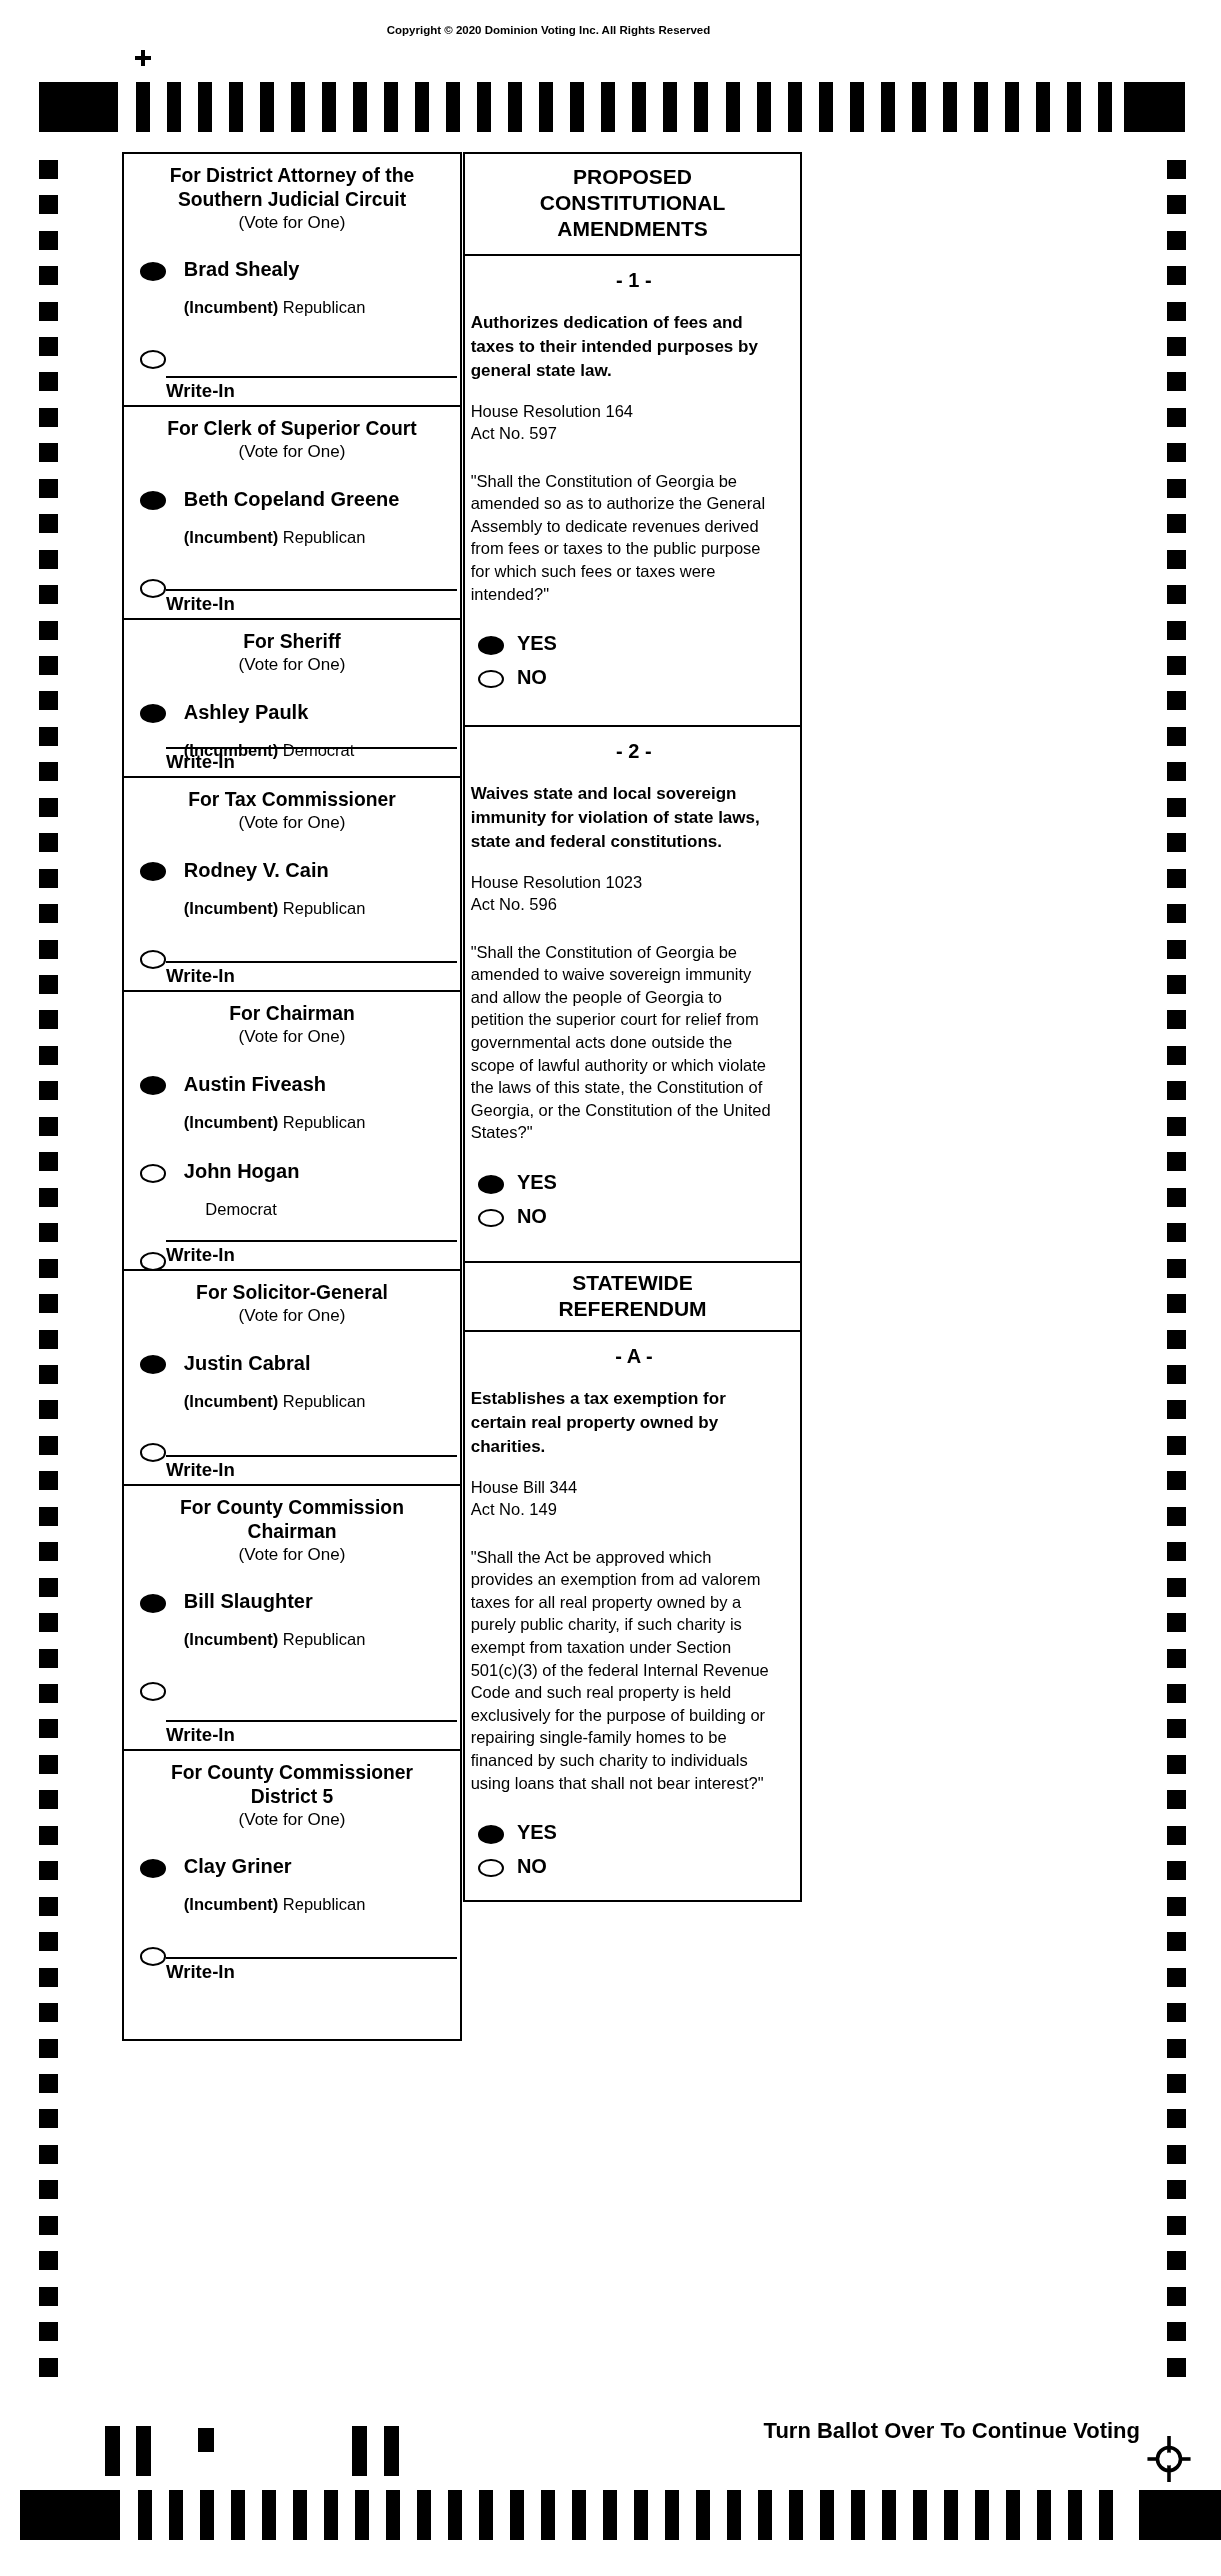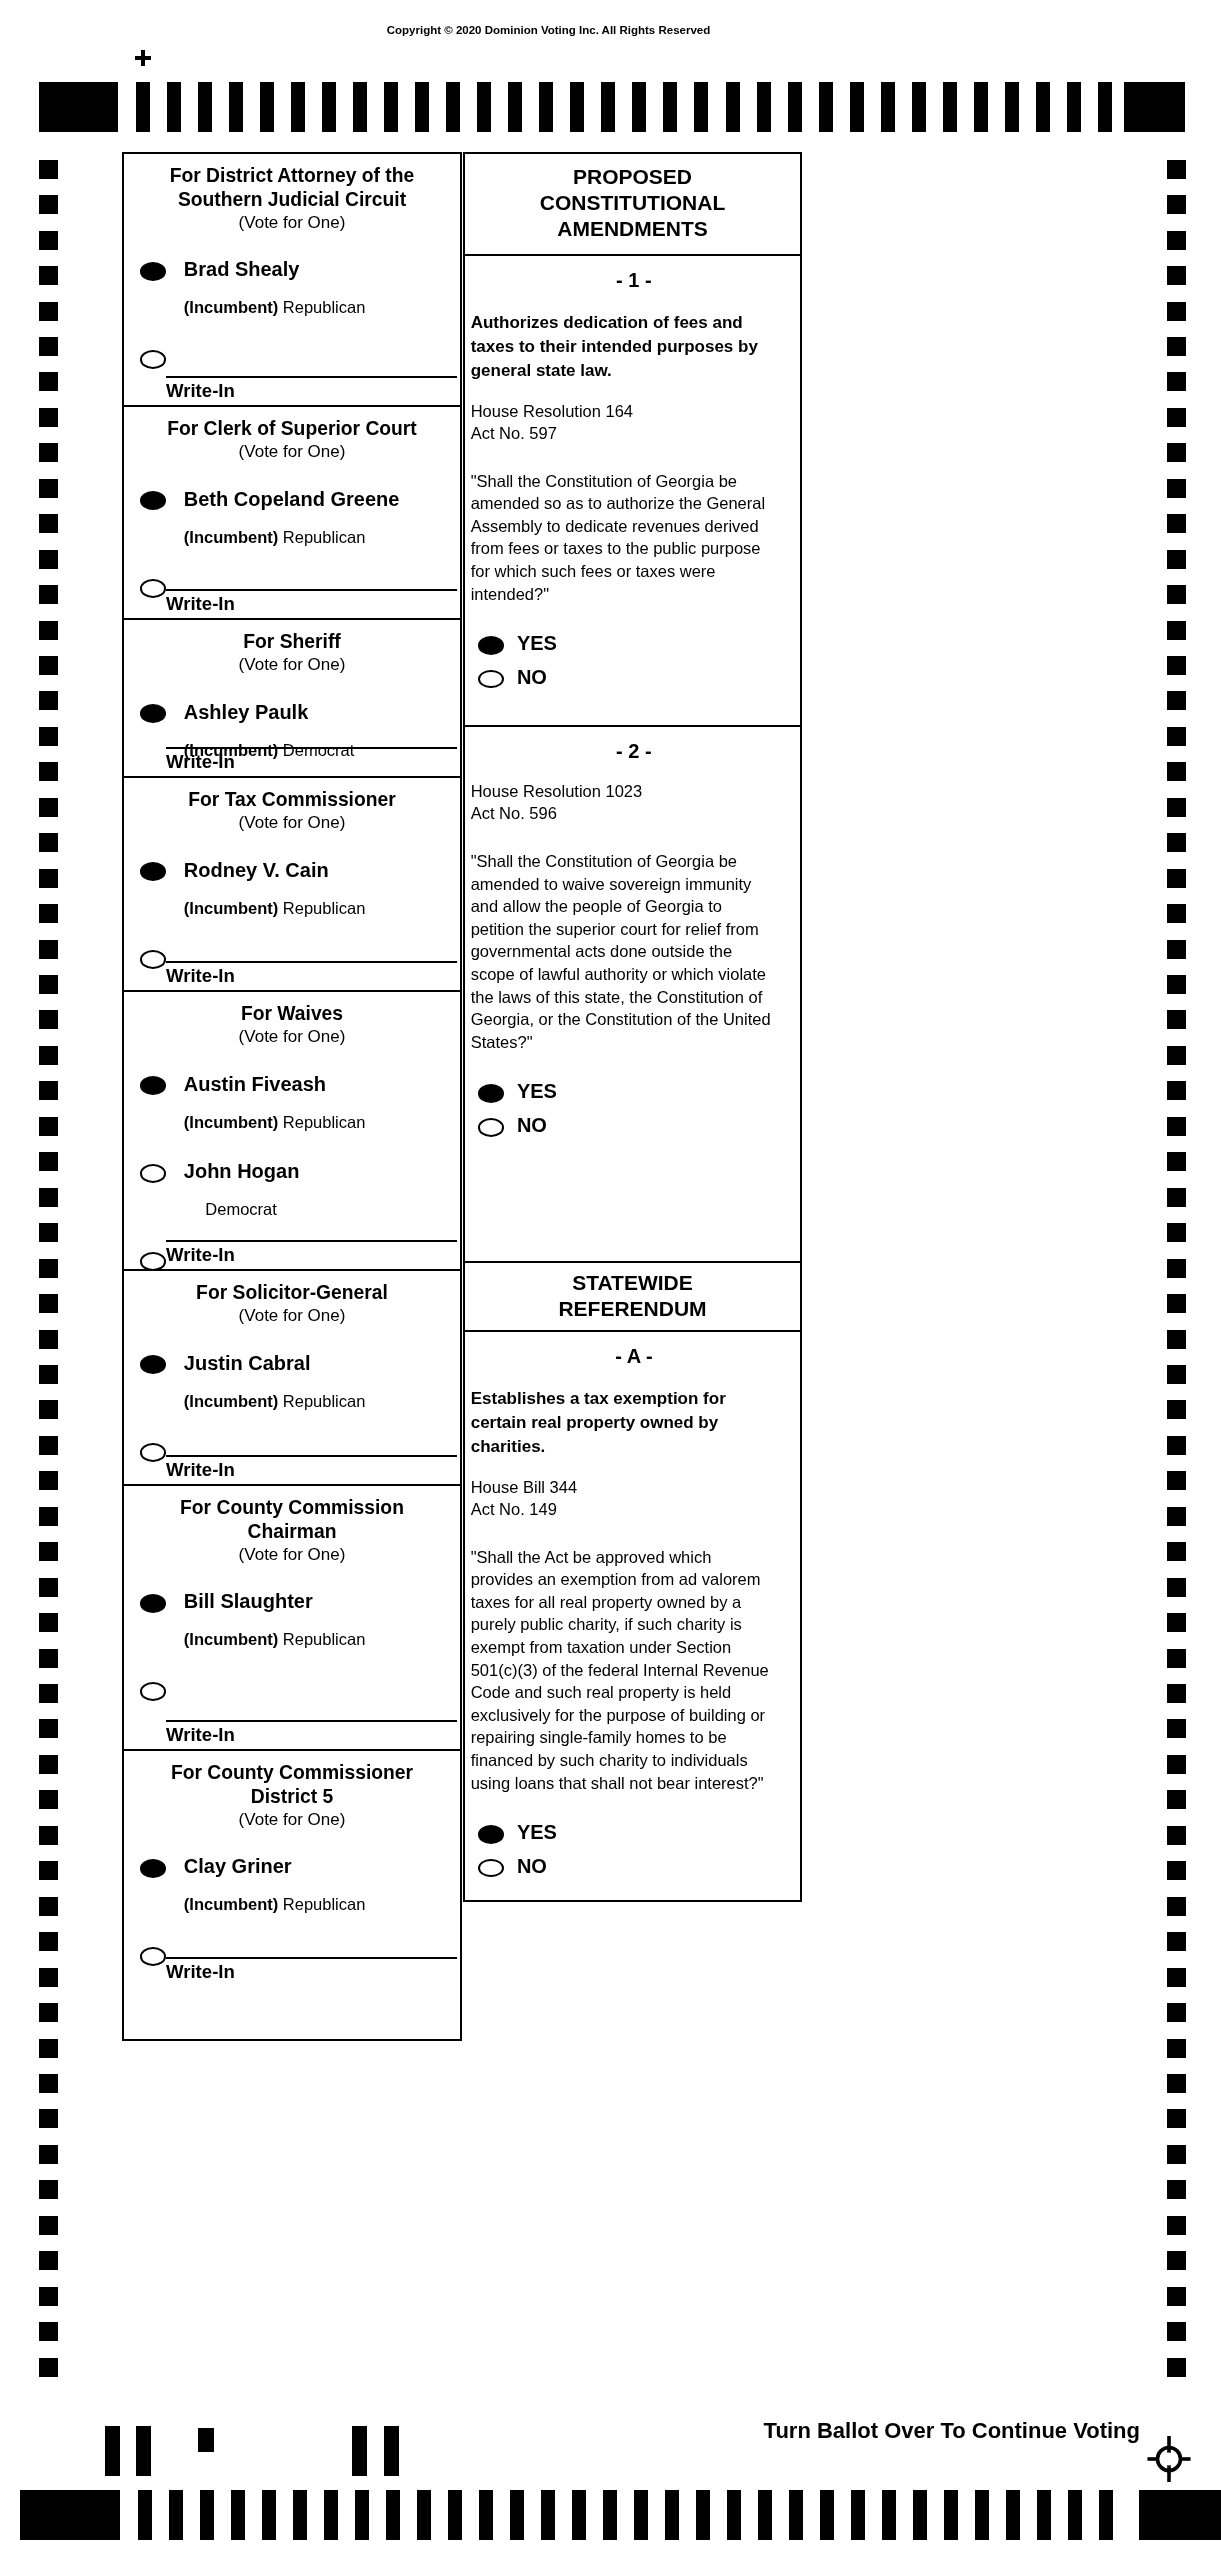--- a/index.html
+++ b/index.html
@@ -132,21 +132,21 @@
         <span class="inc">(Incumbent)</span>
         <span class="party">Republican</span>
       </div>
     </div>
   </div>
           </div>
     <div class="lone-oval oval"></div>
     <div class="write-in">Write-In</div>
   </section>
         <section class="contest c4">
-    <div class="contest-title">For Waives</div>
+    <div class="contest-title">For Chairman</div>
     <div class="vote-for">(Vote for One)</div>
     <div>
             <div class="cand-row">
     <div class="oval filled"></div>
     <div class="cand-text">
       <div class="cand-name">Austin Fiveash</div>
       <div class="cand-detail">
         <span class="inc">(Incumbent)</span>
         <span class="party">Republican</span>
       </div>
@@ -247,20 +247,23 @@
       <div class="oval filled"></div>
       <span class="choice-label">YES</span>
     </div>
     <div class="choice-row no">
       <div class="oval"></div>
       <span class="choice-label">NO</span>
     </div>
   </section>
         <section class="measure m1">
     <div class="m-number">- 2 -</div>
+    <div class="m-summary">Waives state and local sovereign
+immunity for violation of state laws,
+state and federal constitutions.</div>
     <div class="m-authority">House Resolution 1023
 Act No. 596</div>
     <div class="m-question">"Shall the Constitution of Georgia be
 amended to waive sovereign immunity
 and allow the people of Georgia to
 petition the superior court for relief from
 governmental acts done outside the
 scope of lawful authority or which violate
 the laws of this state, the Constitution of
 Georgia, or the Constitution of the United

